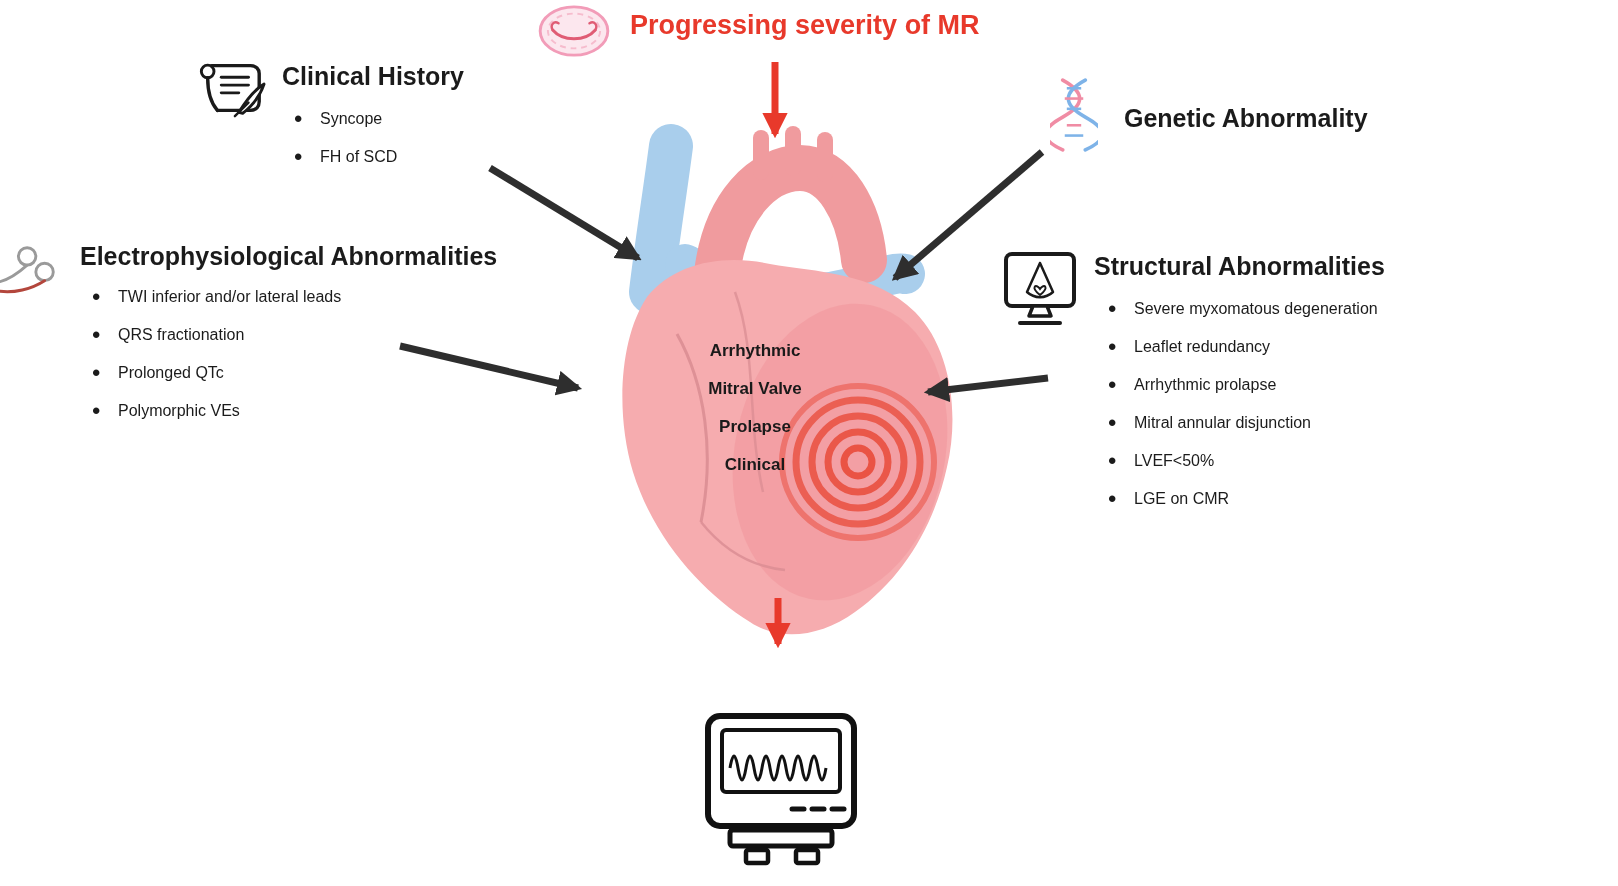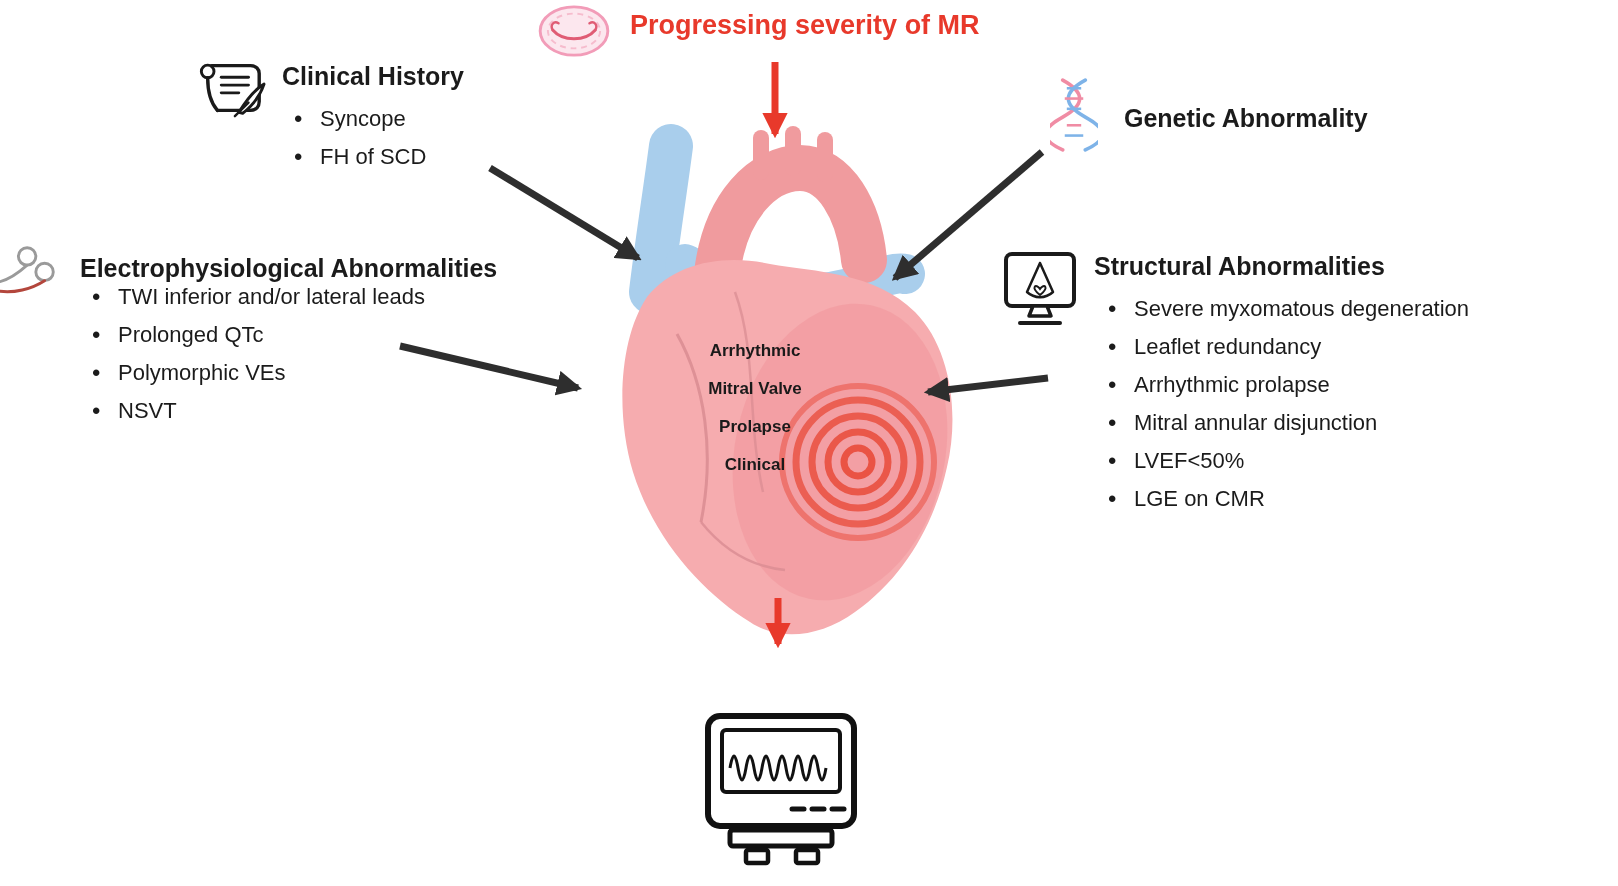--- a/index.html
+++ b/index.html
@@ -4,21 +4,21 @@
 <style>
   html,body{margin:0;padding:0;background:#ffffff;}
   .canvas{
     position:relative;width:1618px;height:886px;background:#ffffff;overflow:hidden;
     font-family:"Liberation Sans", sans-serif;color:#1b1b1b;
   }
   .abs{position:absolute;}
   .heading{font-size:25px;font-weight:700;color:#1b1b1b;white-space:nowrap;}
   .bullets{list-style:none;margin:0;padding:0;}
   .bullets li{
-    position:relative;padding-left:38px;font-size:22px;line-height:38px;
+    position:relative;padding-left:38px;font-size:16px;line-height:38px;
     color:#1b1b1b;white-space:nowrap;
   }
   .bullets li::before{
     content:"\2022";position:absolute;left:12px;top:0;font-size:24px;color:#1b1b1b;
   }
   .red-label{font-size:27px;font-weight:700;color:#e8392b;white-space:nowrap;}
   .heart-text{
     text-align:center;font-size:17px;font-weight:700;line-height:38px;color:#1a1a1a;
     transform:translateX(-50%);z-index:5;
   }
@@ -86,26 +86,26 @@
     </ul>
   </div>
 
   <div class="abs" style="left:0px;top:238px">
     <svg class="abs" style="left:0;top:4px" width="62" height="56" viewBox="0 0 64 56">
       <circle cx="28" cy="14" r="9" fill="none" stroke="#9a9a9a" stroke-width="3"></circle>
       <circle cx="46" cy="30" r="9" fill="none" stroke="#9a9a9a" stroke-width="3"></circle>
       <path d="M 28 23 C 18 32, 8 38, 0 40" fill="none" stroke="#9a9a9a" stroke-width="3" stroke-linecap="round"></path>
       <path d="M 46 39 C 32 48, 14 52, 0 50" fill="none" stroke="#b3463c" stroke-width="3" stroke-linecap="round"></path>
     </svg>
-    <div class="abs heading" style="left:80px;top:16px">Electrophysiological Abnormalities</div>
+    <div class="abs heading" style="left:80px;top:4px">Electrophysiological Abnormalities</div>
     <ul class="bullets abs" style="left:80px;top:40px">
       <li>TWI inferior and/or lateral leads</li>
+      <li>QRS fractionation</li>
       <li>Prolonged QTc</li>
       <li>Polymorphic VEs</li>
-      <li>NSVT</li>
     </ul>
   </div>
 
   <div class="abs" style="left:1050px;top:78px">
     <svg class="abs" style="left:0;top:0" width="48" height="74" viewBox="0 0 46 72">
       <path d="M 12 2 C 34 14, 34 26, 12 38 C -10 50, -10 60, 12 70" fill="none" stroke="#f08ca4" stroke-width="3.5" stroke-linecap="round"></path>
       <path d="M 34 2 C 12 14, 12 26, 34 38 C 56 50, 56 60, 34 70" fill="none" stroke="#7eb3e8" stroke-width="3.5" stroke-linecap="round"></path>
       <line x1="16" y1="10" x2="30" y2="10" stroke="#7eb3e8" stroke-width="2.5"></line>
       <line x1="14" y1="20" x2="32" y2="20" stroke="#f08ca4" stroke-width="2.5"></line>
       <line x1="16" y1="30" x2="30" y2="30" stroke="#7eb3e8" stroke-width="2.5"></line>

